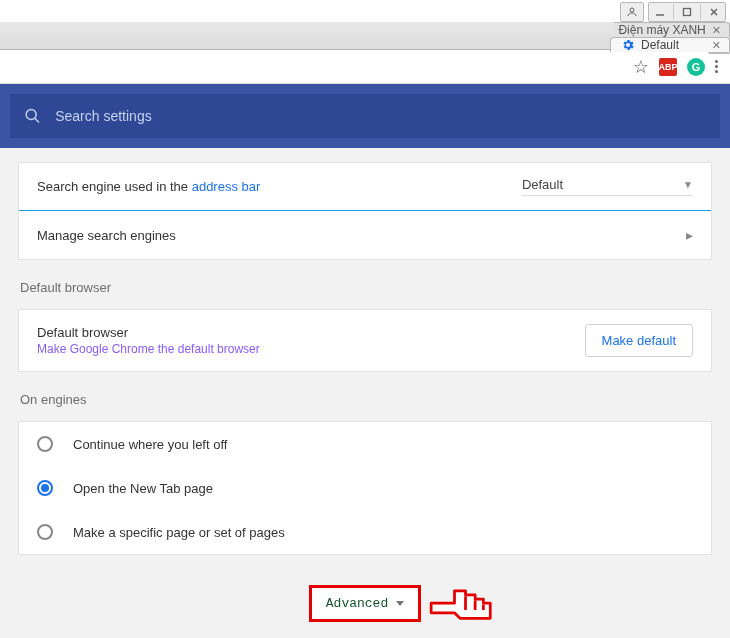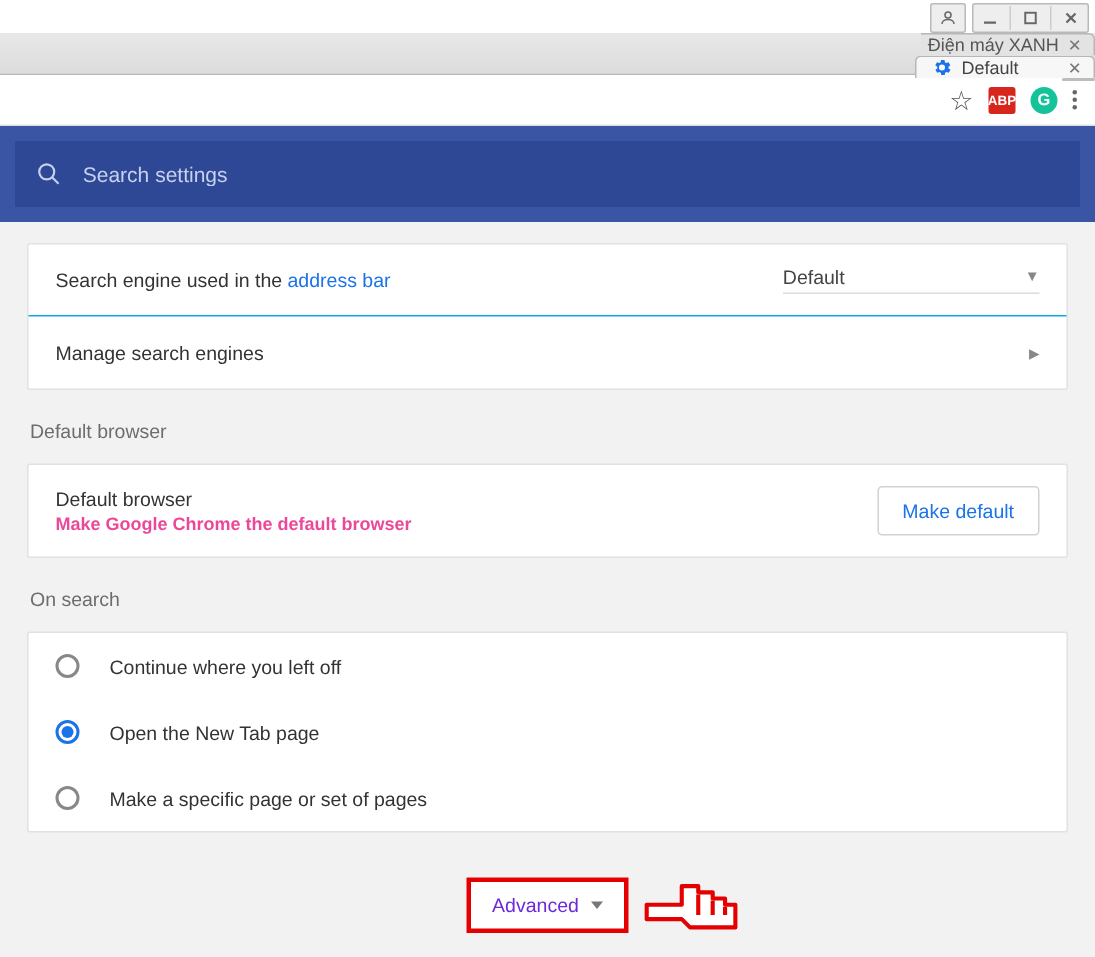--- a/index.html
+++ b/index.html
@@ -34,31 +34,31 @@
 .card { background:#fff; border:1px solid #e2e2e2; border-radius:2px; margin-top:14px;}
 .row { padding:14px 18px; display:flex; align-items:center; border-bottom:1px solid #0ea5e9; min-height:48px;}
 .row:last-child { border-bottom:none;}
 .row-label { flex:1; color:#333;}
 .link { color:#1a73e8;}
 .select { display:flex; align-items:center; gap:40px; color:#444; border-bottom:1px solid #dcdcdc; padding-bottom:3px;}
 .chevron { font-size:10px; color:#888; margin-left:80px;}
 .row-arrow { color:#888; font-size:14px;}
 
 .section-title { color:#6d6d6d; font-size:13px; margin:20px 0 2px 2px;}
-.subtitle { color:#ec4899; font-size:12px; margin-top:2px;font-weight:bold;}
+.subtitle { color:#8b5cf6; font-size:12px; margin-top:2px;}
 .btn-outline { border:1px solid #d2d2d2; background:#fff; color:#1a73e8; padding:8px 16px; border-radius:3px; font-size:13px; cursor:pointer;}
 
 .radio-row { display:flex; align-items:center; gap:20px; padding:14px 18px;}
 .radio { width:16px; height:16px; border:2px solid #888; border-radius:50%; display:flex; align-items:center; justify-content:center;}
 .radio.selected { border-color:#1a73e8;}
 .radio.selected .dot { width:8px; height:8px; background:#1a73e8; border-radius:50%;}
 
 .advanced-wrap { text-align:center; margin:30px 0 20px; position:relative;}
 .advanced-btn { display:inline-flex; align-items:center; gap:8px; padding:8px 14px; border:3px solid #e40000; background:#fff; cursor:pointer;}
-.advanced-btn span { font-size:13px; color:#6d28d9;}
+.advanced-btn span { font-size:13px; color:#14532d;font-family:Liberation Mono, monospace;}
 .tri { width:0; height:0; border-left:4px solid transparent; border-right:4px solid transparent; border-top:5px solid #777;}
 .hand { position:absolute; top:-8px; left:calc(50% + 60px);}
 .hand svg { width:70px; height:55px;}
 </style>
 </head>
 <body>
 
 <div class="window-top">
   <div class="win-btn-group">
     <div class="win-btn">
@@ -149,21 +149,21 @@
   <div class="card">
     <div class="row">
       <div style="flex:1">
         <div>Default browser</div>
         <div class="subtitle">Make Google Chrome the default browser</div>
       </div>
       <button class="btn-outline">Make default</button>
     </div>
   </div>
 
-  <div class="section-title">On search</div>
+  <div class="section-title">On engines</div>
   <div class="card">
     <div class="radio-row">
       <div class="radio"></div>
       <div>Continue where you left off</div>
     </div>
     <div class="radio-row">
       <div class="radio selected">
           <div class="dot"></div>
         </div>
       <div>Open the New Tab page</div>

